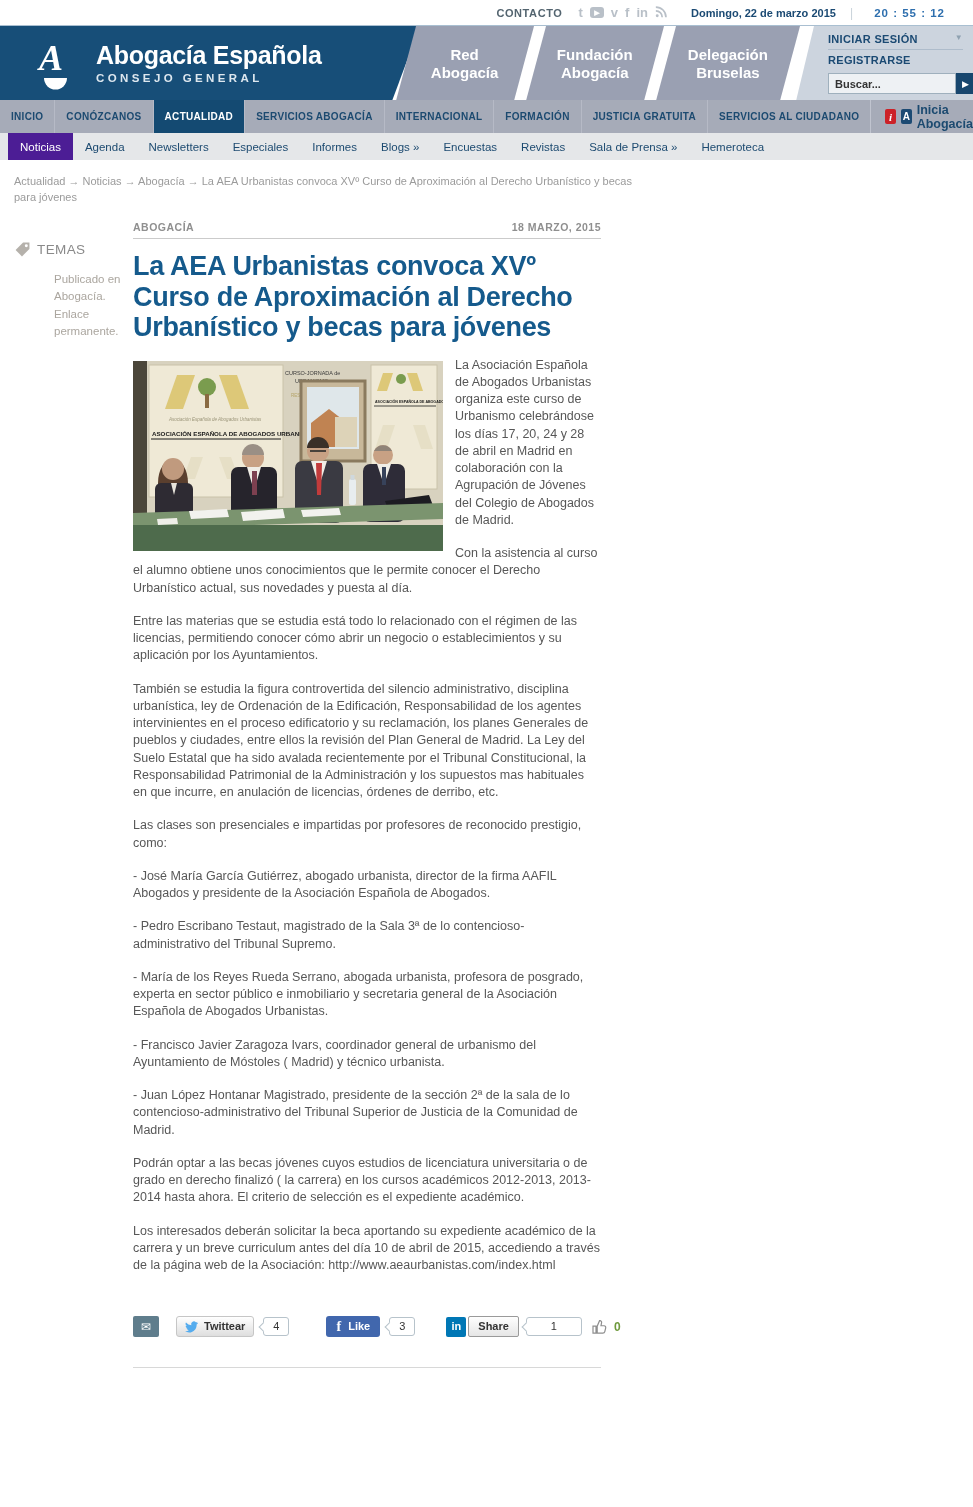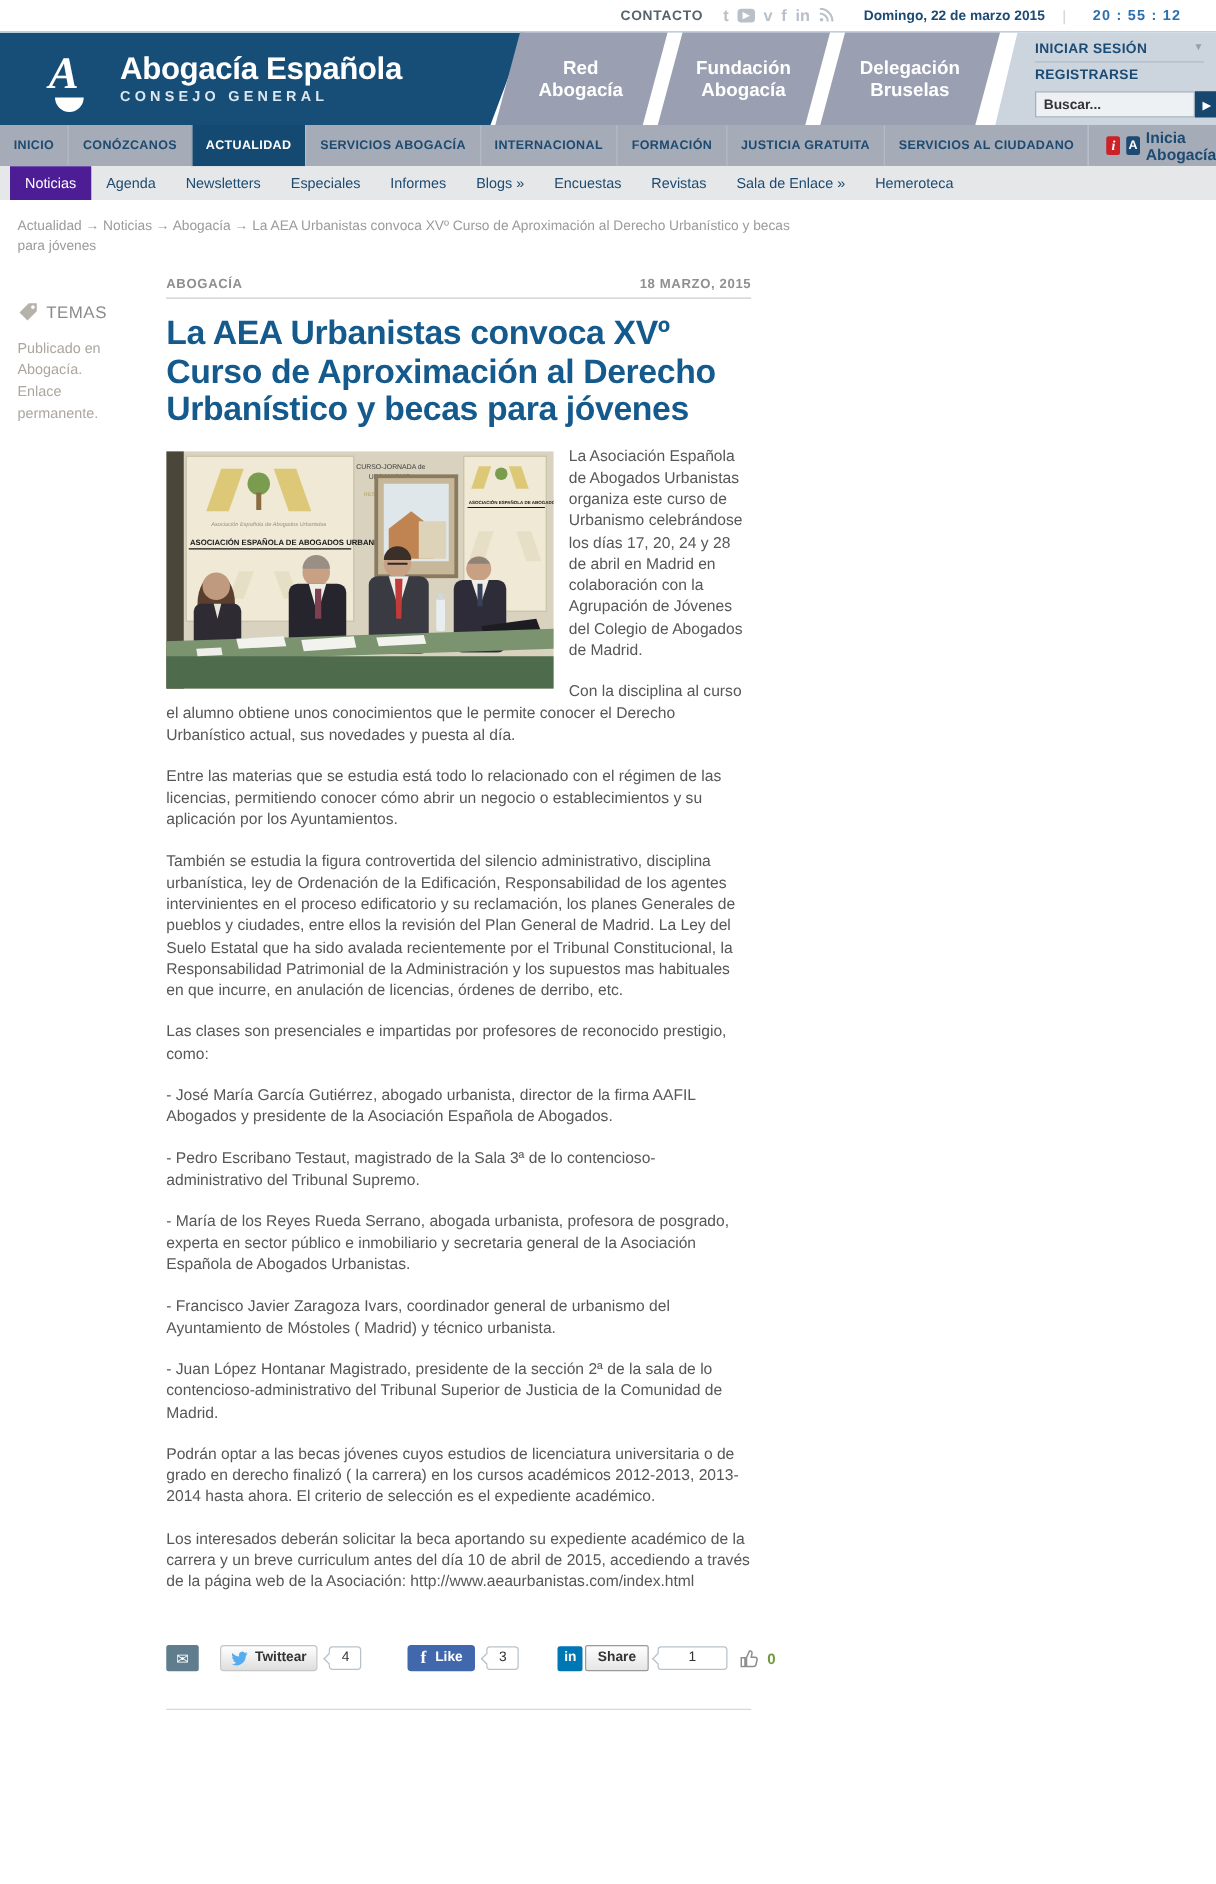--- a/index.html
+++ b/index.html
@@ -53,21 +53,21 @@
   .subnav{position:absolute;top:133px;left:0;right:0;height:27px;background:#e5e7e9;display:flex;align-items:stretch;padding-left:8px;}
   .sn-item{display:flex;align-items:center;padding:0 12px;font-size:11.5px;color:#1c4a70;cursor:pointer;white-space:nowrap;}
   .sn-item.active{background:#4c1d95;color:#fff;}
 
   
   .breadcrumb{position:absolute;top:174px;left:14px;width:620px;font-size:11px;color:#9b9b9b;line-height:1.45;}
 
   
   .sidebar{position:absolute;top:241px;left:14px;width:104px;}
   .temas{display:flex;align-items:center;gap:6px;color:#8a8a8a;font-size:13.5px;letter-spacing:.4px;cursor:pointer;}
-  .side-note{margin-top:13px;color:#aba69f;font-size:11.5px;line-height:1.5;width:86px;}
+  .side-note{margin-top:13px;color:#aba69f;font-size:11.5px;line-height:1.5;width:86px;margin-left:40px;}
 
   
   .article{position:absolute;left:133px;top:221px;width:468px;}
   .art-head{display:flex;justify-content:space-between;align-items:baseline;font-size:10.5px;font-weight:bold;color:#8f8f8f;letter-spacing:.5px;border-bottom:1px solid #cbcbcb;padding-bottom:5px;}
   .art-title{margin:12px 0 14px;font-size:27px;font-weight:bold;color:#155a8c;line-height:1.13;letter-spacing:-.3px;}
   .art-body{font-size:12.5px;color:#575757;line-height:1.38;}
   .photo{float:left;width:310px;height:190px;margin:4px 12px 8px 0;display:block;}
   .art-body p{margin:0 0 16px;}
 
   
@@ -169,21 +169,21 @@
 
   <nav class="subnav">
     <span class="sn-item active">Noticias</span>
     <span class="sn-item">Agenda</span>
     <span class="sn-item">Newsletters</span>
     <span class="sn-item">Especiales</span>
     <span class="sn-item">Informes</span>
     <span class="sn-item">Blogs »</span>
     <span class="sn-item">Encuestas</span>
     <span class="sn-item">Revistas</span>
-    <span class="sn-item">Sala de Enlace »</span>
+    <span class="sn-item">Sala de Prensa »</span>
     <span class="sn-item">Hemeroteca</span>
   </nav>
 
   <div class="breadcrumb">Actualidad → Noticias → Abogacía → La AEA Urbanistas convoca XVº Curso de Aproximación al Derecho Urbanístico y becas para jóvenes</div>
 
   <aside class="sidebar">
     <div class="temas">
       <svg width="17" height="17" viewBox="0 0 16 16">
           <path d="M1.5 8.5 L8.5 1.5 H14.5 V7.5 L7.5 14.5 Z" fill="#b5b1ab"></path>
           <circle cx="11.6" cy="4.4" r="1.4" fill="#ffffff"></circle>
@@ -260,21 +260,21 @@
 
         <polygon points="0,152 310,142 310,158 0,168" fill="#7b946f"></polygon>
         <rect x="0" y="164" width="310" height="26" fill="#4e6b4c"></rect>
         <polygon points="56,150 94,148 96,156 58,158" fill="#f2f2ee"></polygon>
         <polygon points="108,151 150,148 152,157 110,160" fill="#f2f2ee"></polygon>
         <polygon points="168,149 206,147 208,154 170,156" fill="#f2f2ee"></polygon>
         <polygon points="24,158 44,157 45,163 25,164" fill="#eeeee8"></polygon>
       </svg>
 
       <p>La Asociación Española de Abogados Urbanistas organiza este curso de Urbanismo celebrándose los días 17, 20, 24 y 28 de abril en Madrid en colaboración con la Agrupación de Jóvenes del Colegio de Abogados de Madrid.</p>
-      <p>Con la disciplina al curso el alumno obtiene unos conocimientos que le permite conocer el Derecho Urbanístico actual, sus novedades y puesta al día.</p>
+      <p>Con la asistencia al curso el alumno obtiene unos conocimientos que le permite conocer el Derecho Urbanístico actual, sus novedades y puesta al día.</p>
       <p>Entre las materias que se estudia está todo lo relacionado con el régimen de las licencias, permitiendo conocer cómo abrir un negocio o establecimientos y su aplicación por los Ayuntamientos.</p>
       <p>También se estudia la figura controvertida del silencio administrativo, disciplina urbanística, ley de Ordenación de la Edificación, Responsabilidad de los agentes intervinientes en el proceso edificatorio y su reclamación, los planes Generales de pueblos y ciudades, entre ellos la revisión del Plan General de Madrid. La Ley del Suelo Estatal que ha sido avalada recientemente por el Tribunal Constitucional, la Responsabilidad Patrimonial de la Administración y los supuestos mas habituales en que incurre, en anulación de licencias, órdenes de derribo, etc.</p>
       <p>Las clases son presenciales e impartidas por profesores de reconocido prestigio, como:</p>
       <p>- José María García Gutiérrez, abogado urbanista, director de la firma AAFIL Abogados y presidente de la Asociación Española de Abogados.</p>
       <p>- Pedro Escribano Testaut, magistrado de la Sala 3ª de lo contencioso-administrativo del Tribunal Supremo.</p>
       <p>- María de los Reyes Rueda Serrano, abogada urbanista, profesora de posgrado, experta en sector público e inmobiliario y secretaria general de la Asociación Española de Abogados Urbanistas.</p>
       <p>- Francisco Javier Zaragoza Ivars, coordinador general de urbanismo del Ayuntamiento de Móstoles ( Madrid) y técnico urbanista.</p>
       <p>- Juan López Hontanar Magistrado, presidente de la sección 2ª de la sala de lo contencioso-administrativo del Tribunal Superior de Justicia de la Comunidad de Madrid.</p>
       <p>Podrán optar a las becas jóvenes cuyos estudios de licenciatura universitaria o de grado en derecho finalizó ( la carrera) en los cursos académicos 2012-2013, 2013-2014 hasta ahora. El criterio de selección es el expediente académico.</p>
       <p>Los interesados deberán solicitar la beca aportando su expediente académico de la carrera y un breve curriculum antes del día 10 de abril de 2015, accediendo a través de la página web de la Asociación: http://www.aeaurbanistas.com/index.html</p>

